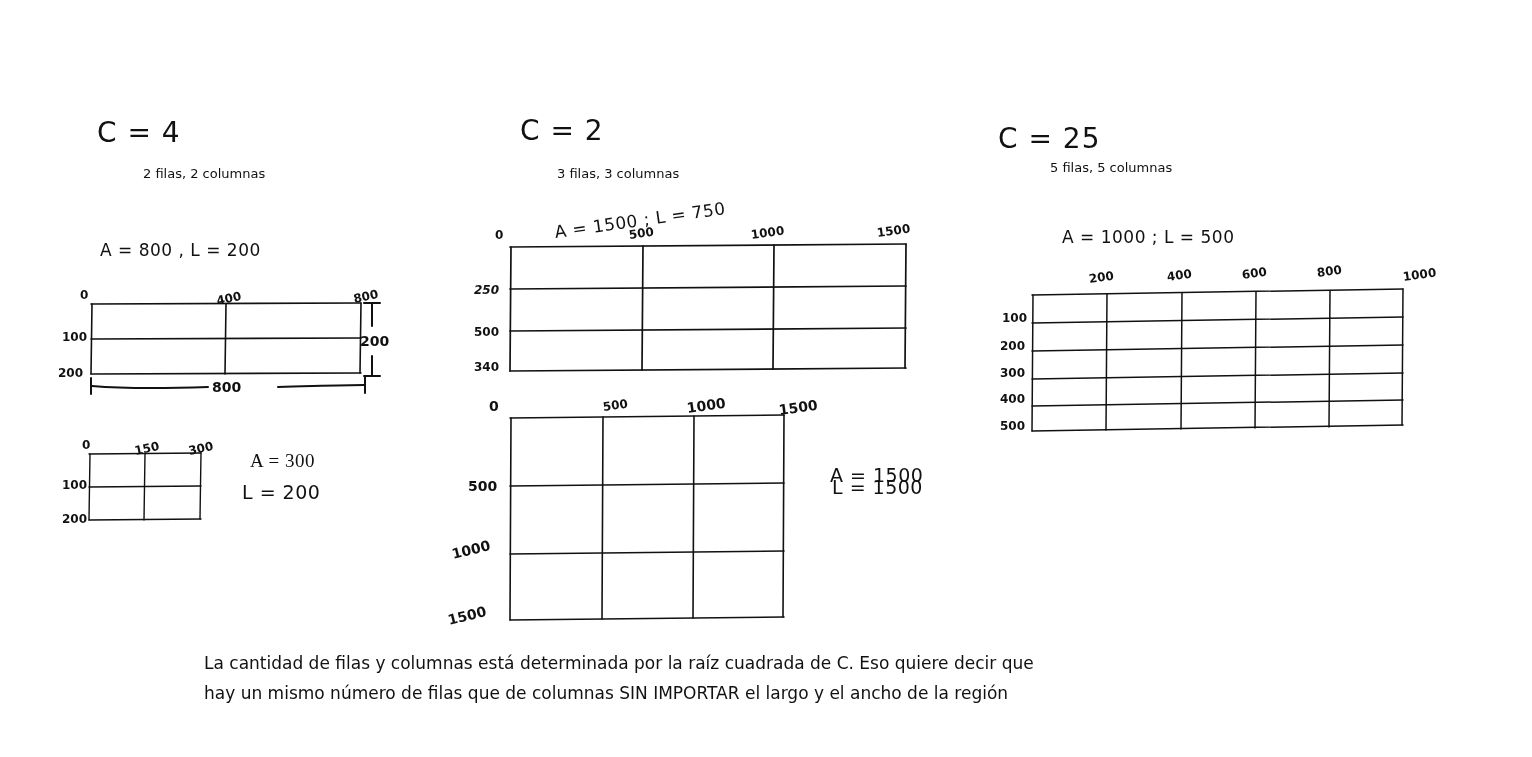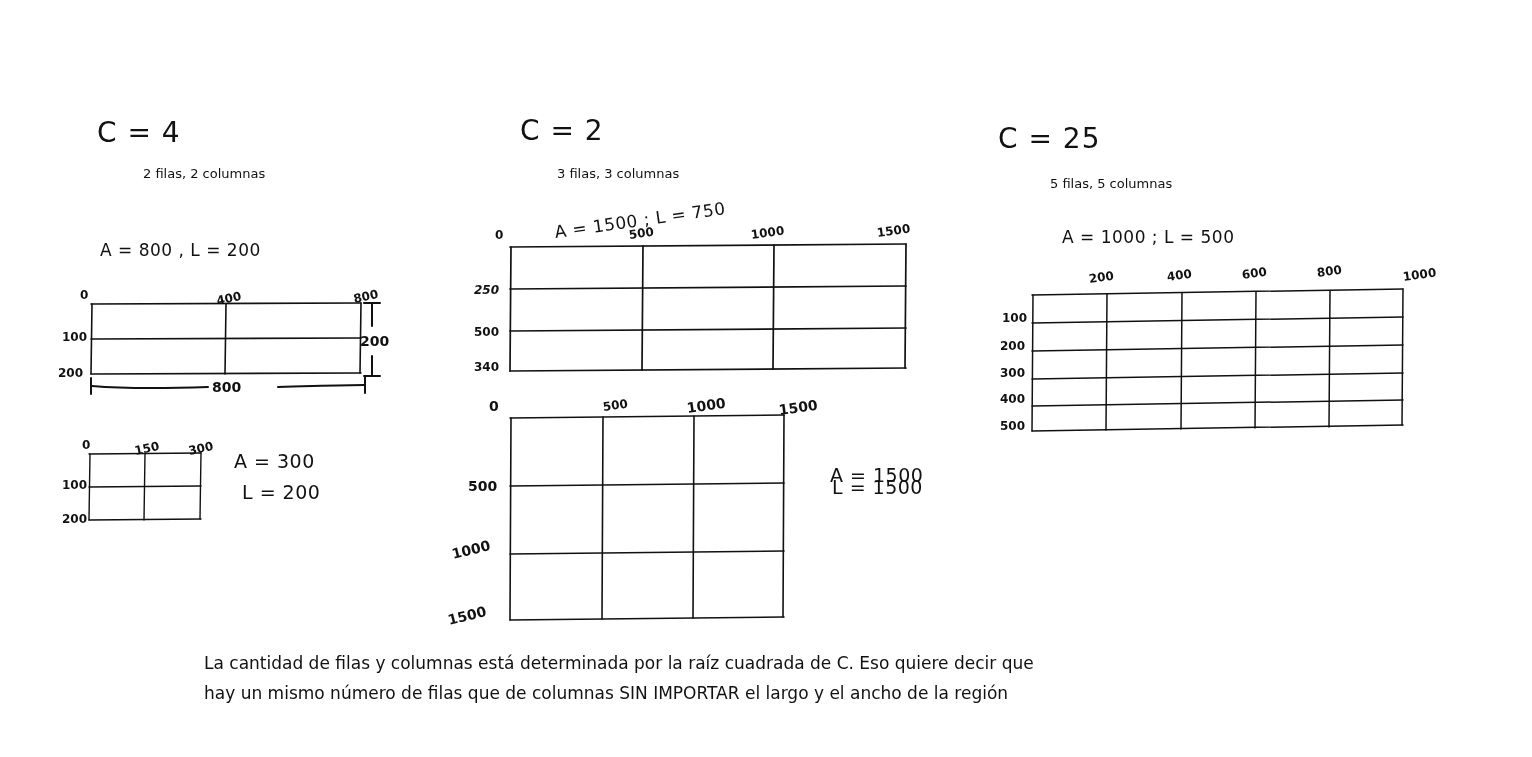--- a/index.html
+++ b/index.html
@@ -126,21 +126,21 @@
         <path d="M57 2 L56 68"></path>
         <path d="M113 1 L112 67"></path>
       </g>
     </svg>
   </div>
   <div class="abs hand tick" style="left:82px; top:438px;">0</div>
   <div class="abs hand tick rot-a" style="left:136px; top:444px;">150</div>
   <div class="abs hand tick rot-a" style="left:190px; top:444px;">300</div>
   <div class="abs hand tick" style="left:62px; top:478px;">100</div>
   <div class="abs hand tick" style="left:62px; top:512px;">200</div>
-  <div class="abs hand big-dim" style="left:234px; top:450px;">A = 300</div>
+  <div class="abs hand big-dim" style="left:250px; top:450px;font-family:Liberation Serif, serif;">A = 300</div>
   <div class="abs hand big-dim" style="left:242px; top:481px;text-align:right;">L = 200</div>
 
   <div class="abs hand case-title" style="left:520px; top:114px;">C = 2</div>
   <div class="abs hand case-sub" style="left:557px; top:166px;text-align:center;">3 filas, 3 columnas</div>
   <div class="abs hand dim-label rot-b" style="left:556px; top:222px;">A = 1500 ;  L = 750</div>
 
   <div class="grid" style="left:508px; top:243px;">
     <svg width="400" height="130" viewBox="0 0 400 130">
       <g stroke="#111" stroke-width="1.7" fill="none" stroke-linecap="round">
         <path d="M2 4 L398 1"></path>
@@ -180,21 +180,21 @@
   <div class="abs hand tick rot-b" style="left:604px; top:400px;">500</div>
   <div class="abs hand tick-lg rot-b" style="left:688px; top:400px;">1000</div>
   <div class="abs hand tick-lg rot-b" style="left:780px; top:402px;">1500</div>
   <div class="abs hand tick-lg" style="left:468px; top:478px;">500</div>
   <div class="abs hand tick-lg rot-c" style="left:454px; top:546px;">1000</div>
   <div class="abs hand tick-lg rot-c" style="left:450px; top:612px;">1500</div>
   <div class="abs hand big-dim" style="left:830px; top:440px;margin-top:24px;">A = 1500</div>
   <div class="abs hand big-dim" style="left:832px; top:476px;">L = 1500</div>
 
   <div class="abs hand case-title" style="left:978px; top:122px;margin-left:20px;">C = 25</div>
-  <div class="abs hand case-sub" style="left:1050px; top:176px;">5 filas, 5 columnas</div>
+  <div class="abs hand case-sub" style="left:1050px; top:160px;">5 filas, 5 columnas</div>
   <div class="abs hand dim-label" style="left:1062px; top:227px;">A = 1000 ;  L = 500</div>
 
   <div class="grid" style="left:1030px; top:288px;">
     <svg width="375" height="145" viewBox="0 0 375 145">
       <g stroke="#111" stroke-width="1.5" fill="none" stroke-linecap="round">
         <path d="M2 7 L373 1"></path>
         <path d="M2 35 L373 29"></path>
         <path d="M2 63 L373 57"></path>
         <path d="M2 91 L373 85"></path>
         <path d="M2 118 L373 112"></path>

